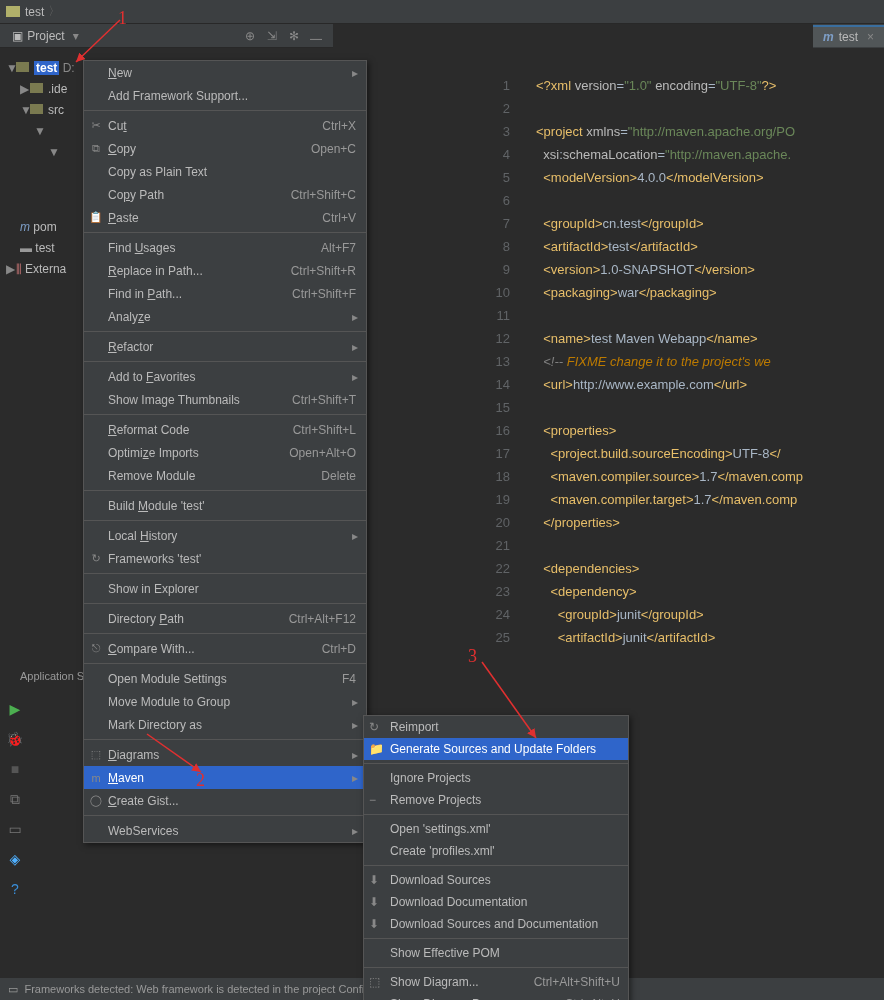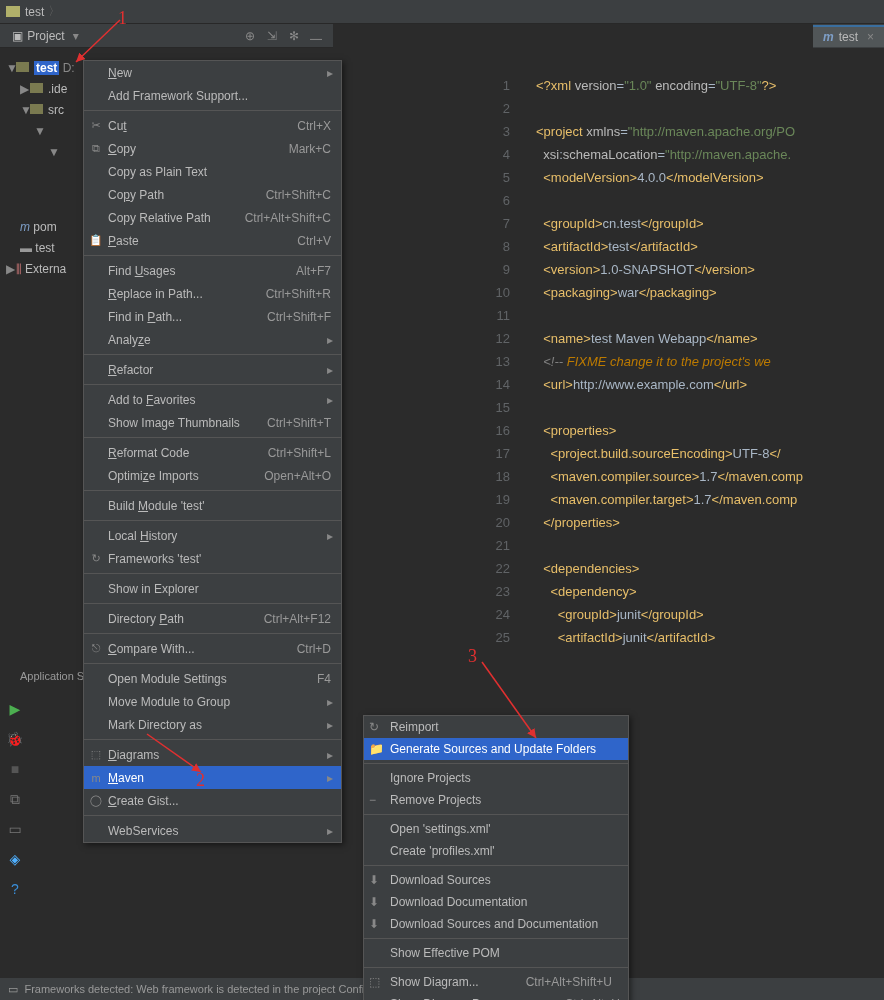--- a/index.html
+++ b/index.html
@@ -15,21 +15,21 @@
   .editor-tab { background:#515658; height:22px; padding:0 10px; display:flex; align-items:center; gap:5px; border-top:2px solid #3a6e9e; }
   .editor-tab .m-icon { color:#7e9fc8; font-weight:bold; font-style:italic; }
   .editor-tab .x { color:#888; margin-left:4px; }
   .proj-tree { position:absolute; left:6px; top:58px; font-size:12px; line-height:21px; color:#bbb; }
   .proj-tree .folder { width:13px; height:10px; background:#7a7a50; display:inline-block; margin-right:5px; }
   .proj-tree .arrow { display:inline-block; width:10px; color:#888; }
   .editor { position:absolute; left:480px; top:74px; right:0; bottom:340px; background:#2b2b2b; font-family:"JetBrains Mono",Consolas,monospace; font-size:13px; white-space:pre; overflow:hidden; }
   .gutter { position:absolute; left:0; top:0; width:42px; color:#606366; text-align:right; padding-right:12px; line-height:23px; }
   .code { position:absolute; left:56px; top:0; line-height:23px; color:#a9b7c6; }
   .t-tag { color:#e8bf6a; } .t-attr { color:#bababa; } .t-str { color:#6a8759; } .t-comment { color:#808080; font-style:italic; } .t-fixme { color:#bc7a00; }
-  .menu1 { position:absolute; left:83px; top:60px; width:259px; background:#3c3f41; border:1px solid #555; box-shadow:2px 2px 6px rgba(0,0,0,.5); z-index:5; }
+  .menu1 { position:absolute; left:83px; top:60px; width:284px; background:#3c3f41; border:1px solid #555; box-shadow:2px 2px 6px rgba(0,0,0,.5); z-index:5; }
   .mi { height:23px; display:flex; align-items:center; padding-left:24px; position:relative; color:#bbbbbb; }
   .mi.sel { background:#2f65ca; color:#fff; }
   .mi .ic { position:absolute; left:4px; width:16px; text-align:center; color:#888; font-size:11px; }
   .mi .sc { position:absolute; right:10px; color:#999;text-align:right; }
   .mi .sub { position:absolute; right:8px; color:#888; }
   .mi .u { text-decoration:underline; }
   .sep { height:1px; background:#555; margin:3px 0; }
   .menu2 { position:absolute; left:363px; top:715px; width:266px; background:#3c3f41; border:1px solid #555; box-shadow:2px 2px 6px rgba(0,0,0,.5); z-index:6; }
   .mi2 { height:22px; display:flex; align-items:center; padding-left:26px; position:relative; color:#bbbbbb; font-size:12px; }
   .mi2.sel { background:#2f65ca; color:#fff; }
@@ -101,32 +101,28 @@
     </div>
     <div class="sep"></div>
     <div class="mi">
       <span class="ic">✂</span>
       <span>Cu<span class="u">t</span></span>
       <span class="sc">Ctrl+X</span>
     </div>
     <div class="mi">
       <span class="ic">⧉</span>
       <span><span class="u">C</span>opy</span>
-      <span class="sc">Mark+C</span>
+      <span class="sc">Open+C</span>
     </div>
     <div class="mi">
       <span>Copy as Plain Text</span>
     </div>
     <div class="mi">
       <span>Co<span class="u">p</span>y Path</span>
       <span class="sc">Ctrl+Shift+C</span>
-    </div>
-    <div class="mi">
-      <span>Copy Relative Path</span>
-      <span class="sc">Ctrl+Alt+Shift+C</span>
     </div>
     <div class="mi">
       <span class="ic">📋</span>
       <span><span class="u">P</span>aste</span>
       <span class="sc">Ctrl+V</span>
     </div>
     <div class="sep"></div>
     <div class="mi">
       <span>Find <span class="u">U</span>sages</span>
       <span class="sc">Alt+F7</span>
@@ -159,20 +155,24 @@
     </div>
     <div class="sep"></div>
     <div class="mi">
       <span><span class="u">R</span>eformat Code</span>
       <span class="sc">Ctrl+Shift+L</span>
     </div>
     <div class="mi">
       <span>Optimi<span class="u">z</span>e Imports</span>
       <span class="sc">Open+Alt+O</span>
     </div>
+    <div class="mi">
+      <span>Remove Module</span>
+      <span class="sc">Delete</span>
+    </div>
     <div class="sep"></div>
     <div class="mi">
       <span>Build <span class="u">M</span>odule 'test'</span>
     </div>
     <div class="sep"></div>
     <div class="mi">
       <span>Local <span class="u">H</span>istory</span>
       <span class="sub">▸</span>
     </div>
     <div class="mi">
@@ -267,21 +267,21 @@
       <span>Download Sources and Documentation</span>
     </div>
     <div class="sep"></div>
     <div class="mi2">
       <span>Show Effective POM</span>
     </div>
     <div class="sep"></div>
     <div class="mi2">
       <span class="ic">⬚</span>
       <span>Show Diagram...</span>
-      <span class="sc" style="position: absolute; right: 16px; color: rgb(153, 153, 153); text-align: right;">Ctrl+Alt+Shift+U</span>
+      <span class="sc" style="position: absolute; right: 8px; color: rgb(153, 153, 153); text-align: right;">Ctrl+Alt+Shift+U</span>
     </div>
     <div class="mi2">
       <span class="ic">⬚</span>
       <span>Show Diagram Popup...</span>
       <span class="sc" style="position: absolute; right: 8px; color: rgb(153, 153, 153);">Ctrl+Alt+U</span>
     </div>
   </div>
 
 <div class="app-servers">Application Se</div>
 

